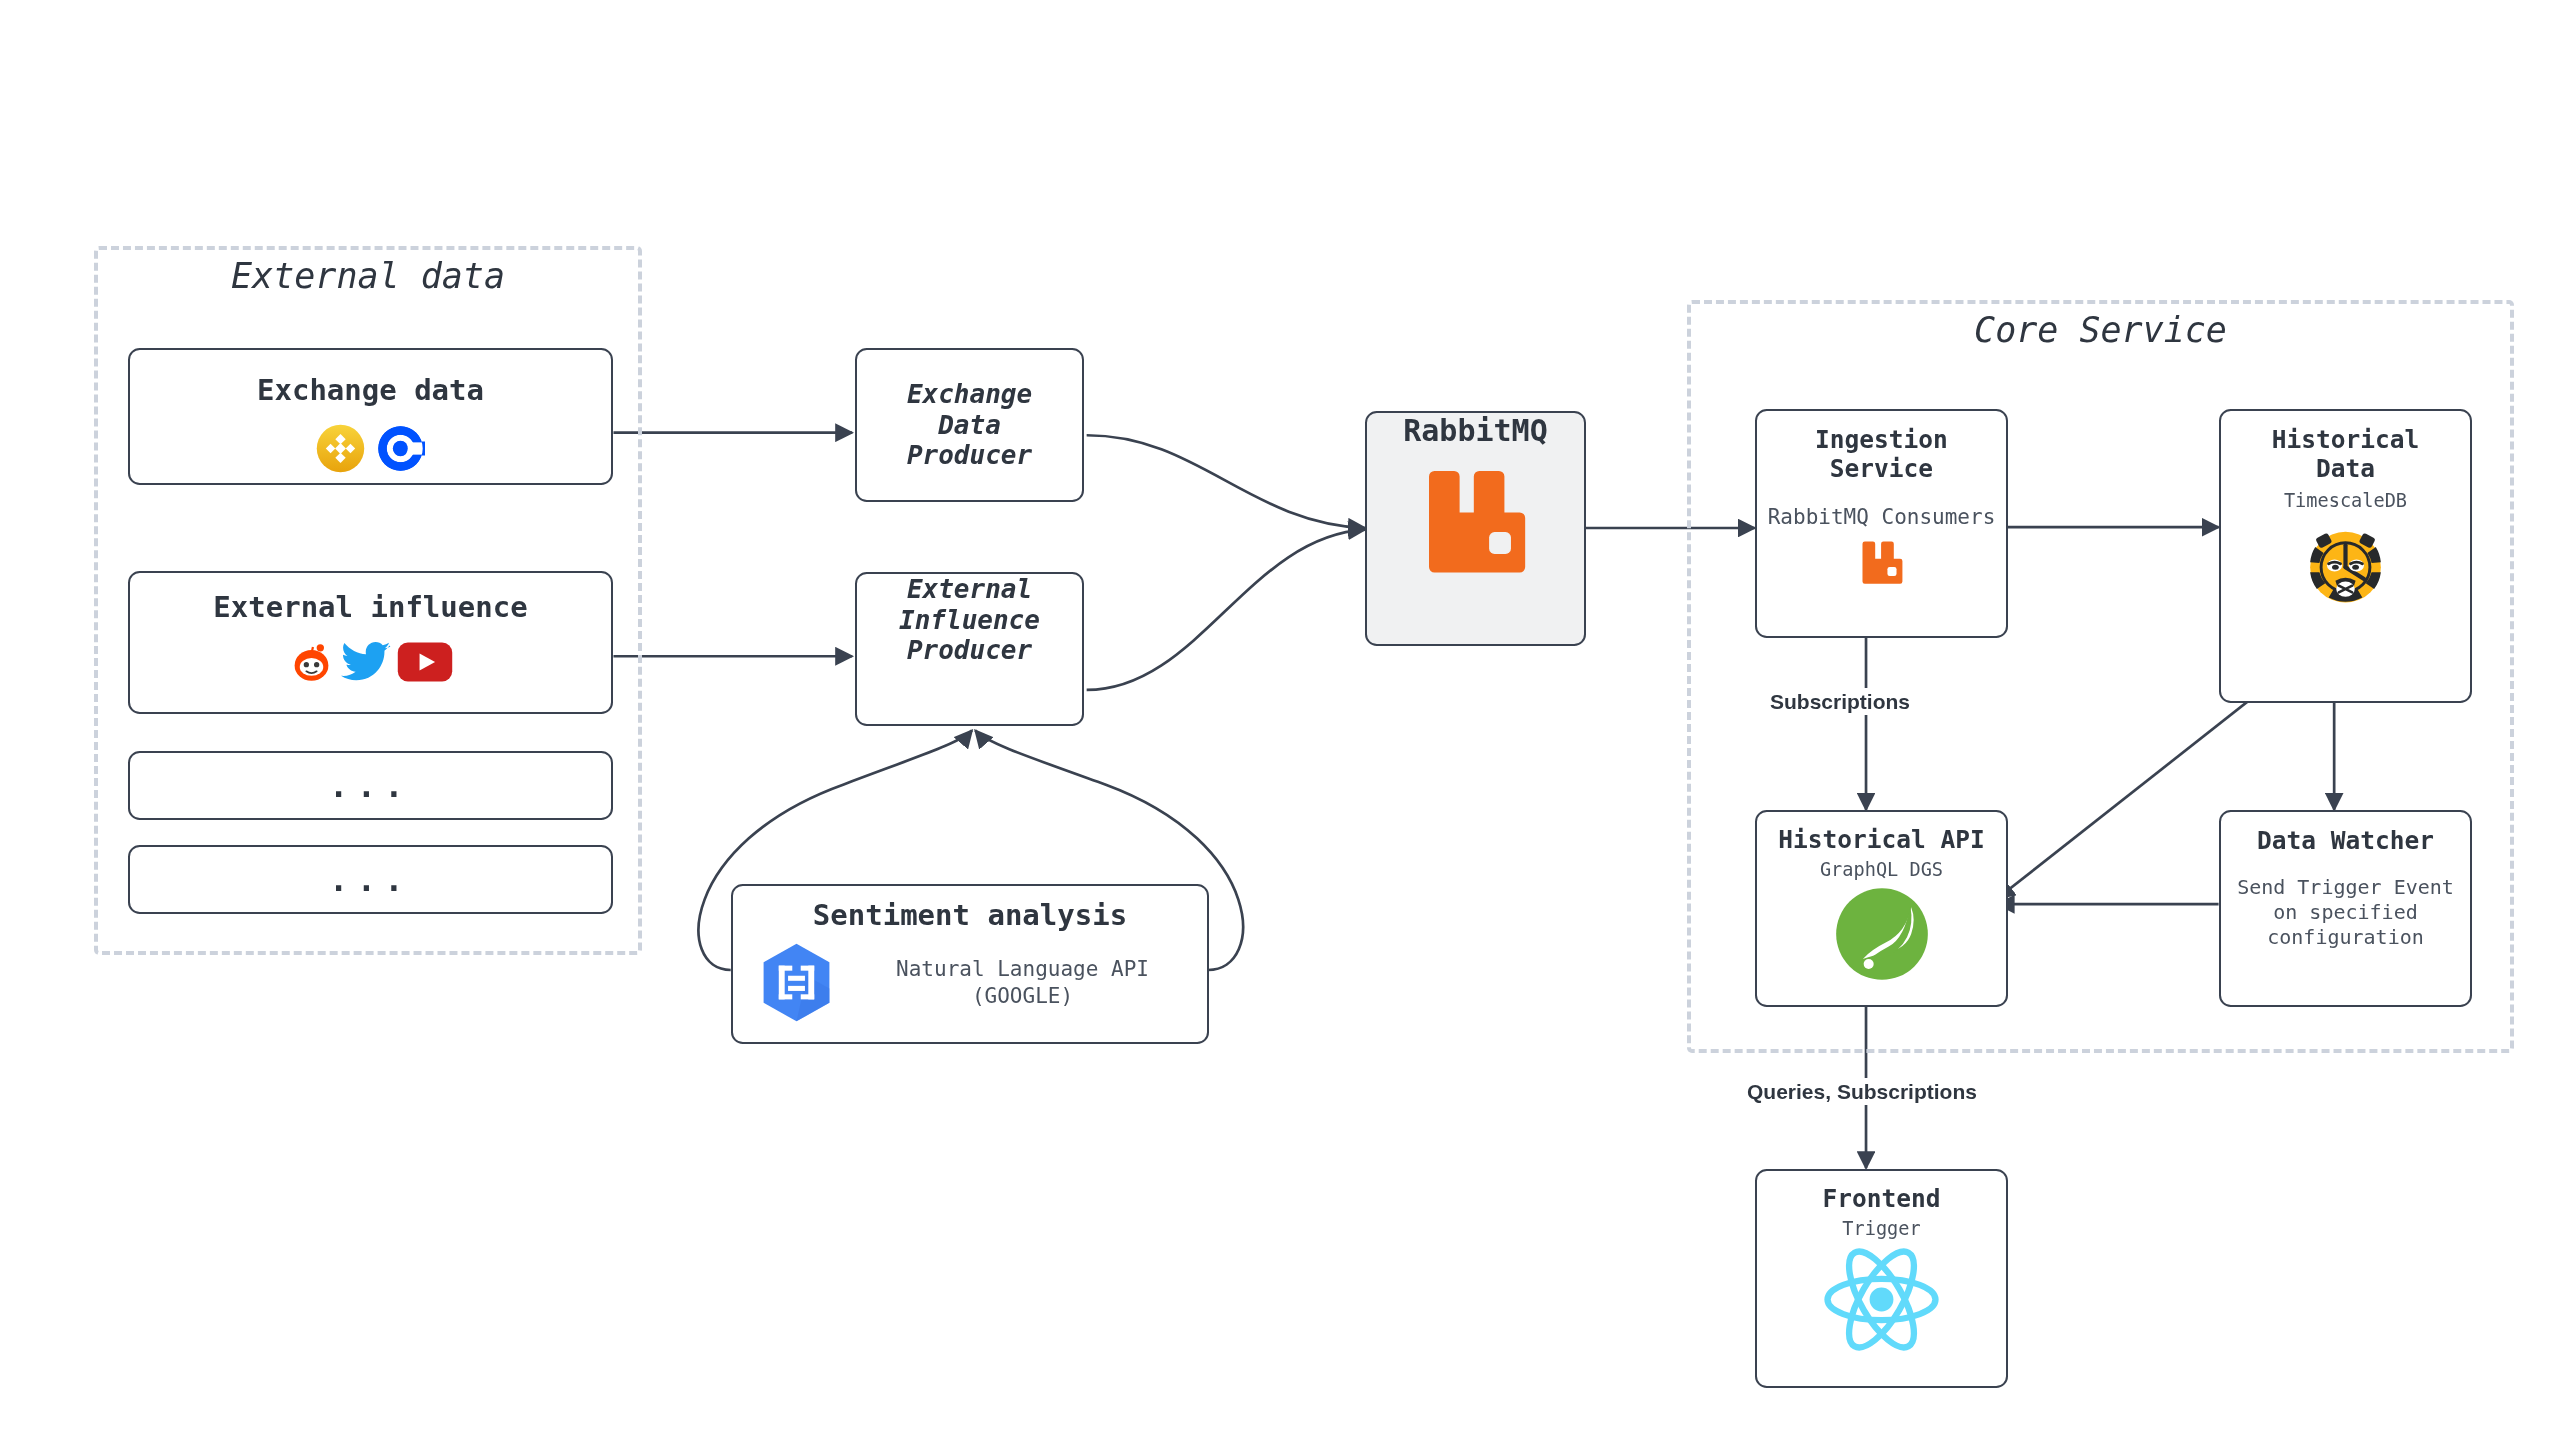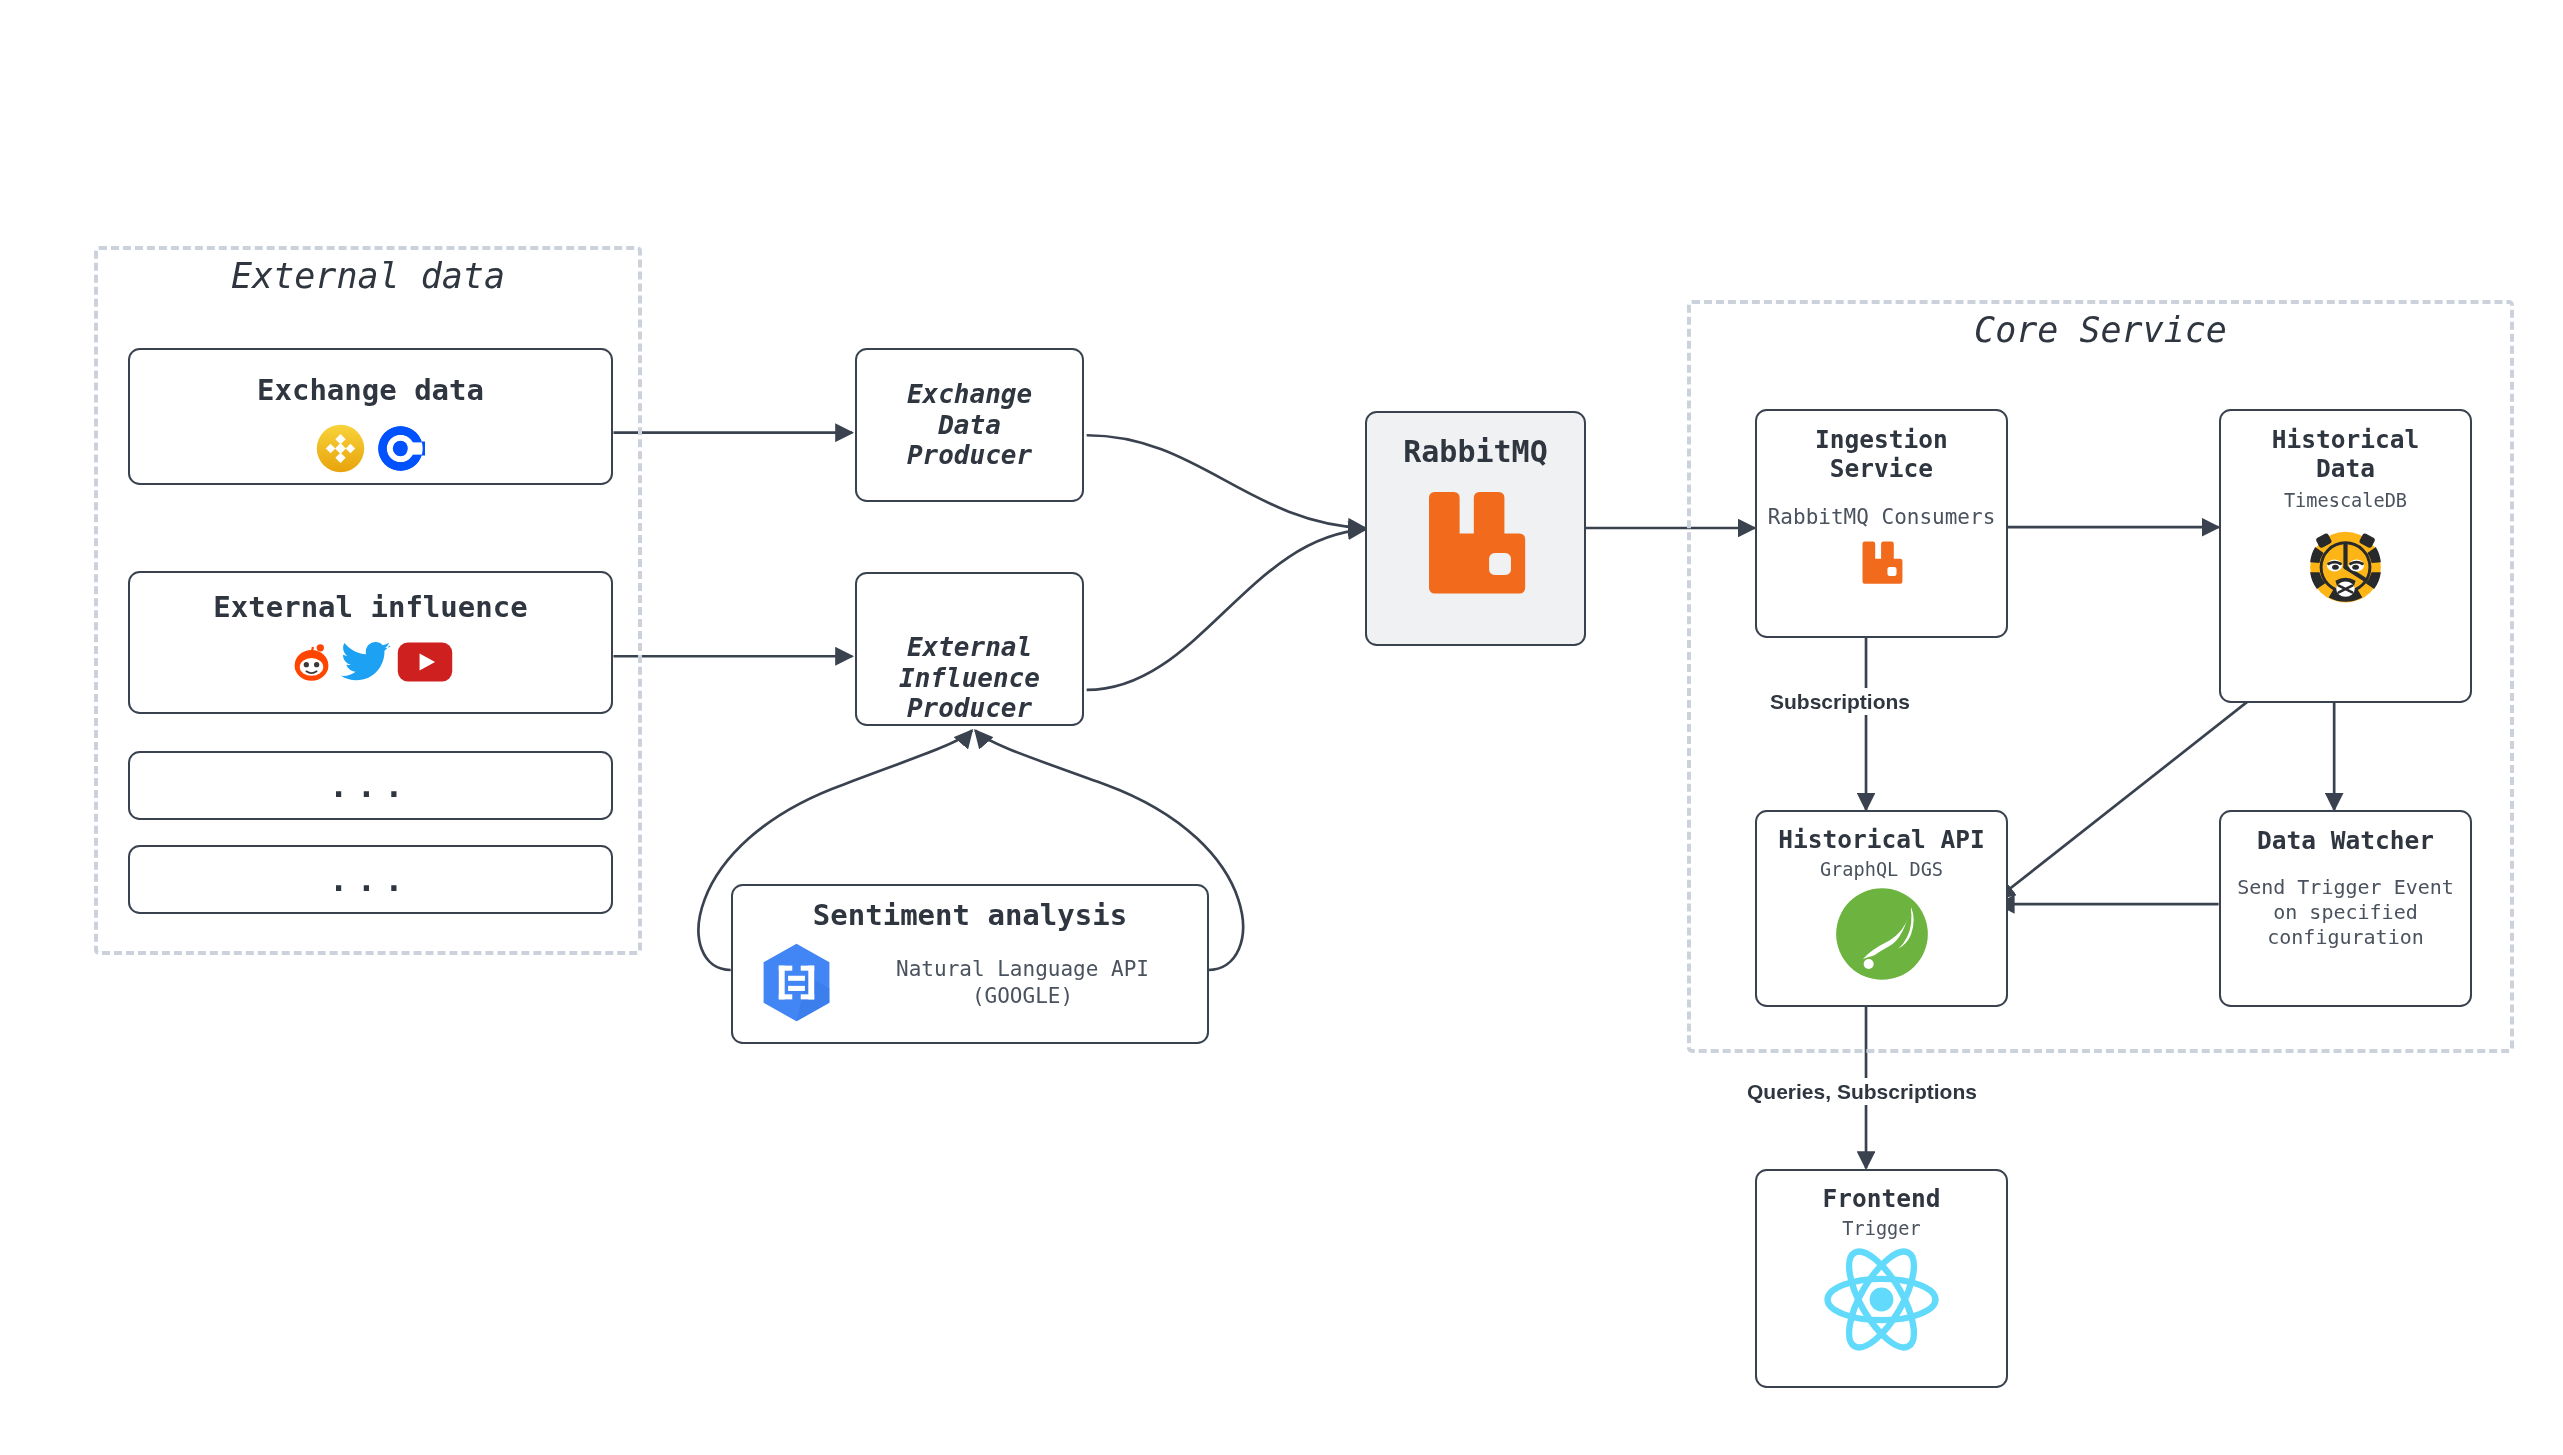--- a/index.html
+++ b/index.html
@@ -199,21 +199,21 @@
   <div class="node" style="left:128px; top:845px; width:485px; height:69px; justify-content:center;">
     <div class="ellipsis">...</div>
   </div>
 
   <div class="node" style="left:855px; top:348px; width:229px; height:154px; justify-content:center;">
     <div class="node-title italic" style="font-size:26px;">Exchange
 Data
 Producer</div>
   </div>
 
-  <div class="node" style="left:855px; top:572px; width:229px; height:154px; justify-content:flex-end;">
+  <div class="node" style="left:855px; top:572px; width:229px; height:154px; justify-content:flex-start;">
     <div class="node-title italic" style="font-size:26px;">External
 Influence
 Producer</div>
   </div>
 
   <div class="node" style="left:731px; top:884px; width:478px; height:160px; justify-content:flex-start; padding-top:11.8px;">
     <div class="node-title" style="font-size:29px;">Sentiment analysis</div>
     <div style="display:flex; align-items:center; margin-top:10px; width:100%; padding-left:27px; box-sizing:border-box;">
       <svg width="73" height="81" viewBox="0 0 86 96">
         <path d="M43 2 L82 24 L82 72 L43 94 L4 72 L4 24 Z" fill="#4285f4"></path>
@@ -227,21 +227,21 @@
           <rect x="48" y="62" width="16" height="6"></rect>
           <rect x="33" y="40" width="20" height="6"></rect>
           <rect x="33" y="52" width="20" height="6"></rect>
         </g>
       </svg>
       <div class="node-sub" style="font-size:21px; flex:1; margin-left:5px;text-align:center;">Natural Language API
 (GOOGLE)</div>
     </div>
   </div>
 
-  <div class="node shaded" style="left:1365px; top:411px; width:221px; height:235px; justify-content:flex-start; padding-top:21px;">
+  <div class="node shaded" style="left:1365px; top:411px; width:221px; height:235px; justify-content:flex-start; padding-top:0;">
     <div class="node-title" style="font-size:30px;">RabbitMQ</div>
     <svg width="110" height="118" viewBox="0 0 100 108" style="margin-top:11.8px;">
       <path fill="#f26b1d" d="M12 10 h18 a5 5 0 0 1 5 5 v33 h13 V15 a5 5 0 0 1 5-5 h18 a5 5 0 0 1 5 5 v33 h14 a5 5 0 0 1 5 5 v45 a5 5 0 0 1 -5 5 H12 a5 5 0 0 1 -5 -5 V15 a5 5 0 0 1 5 -5 z"></path>
       <rect x="62" y="66" width="20" height="20" rx="5" fill="#f0f1f2"></rect>
     </svg>
   </div>
 
   <div class="group" style="left:1687px; top:300px; width:827px; height:753px;">
   </div>
   <div class="group-title" style="left:1687px; top:310px; width:827px;">Core Service</div>

